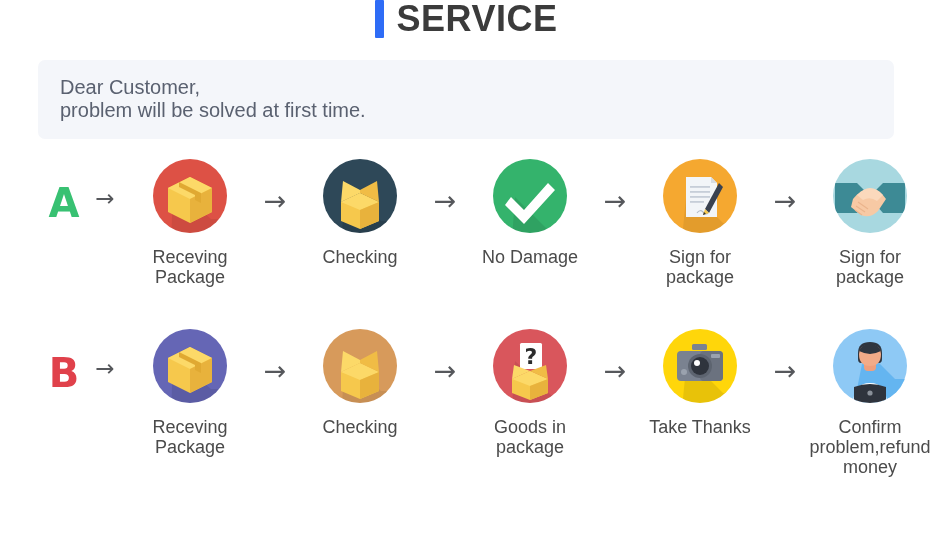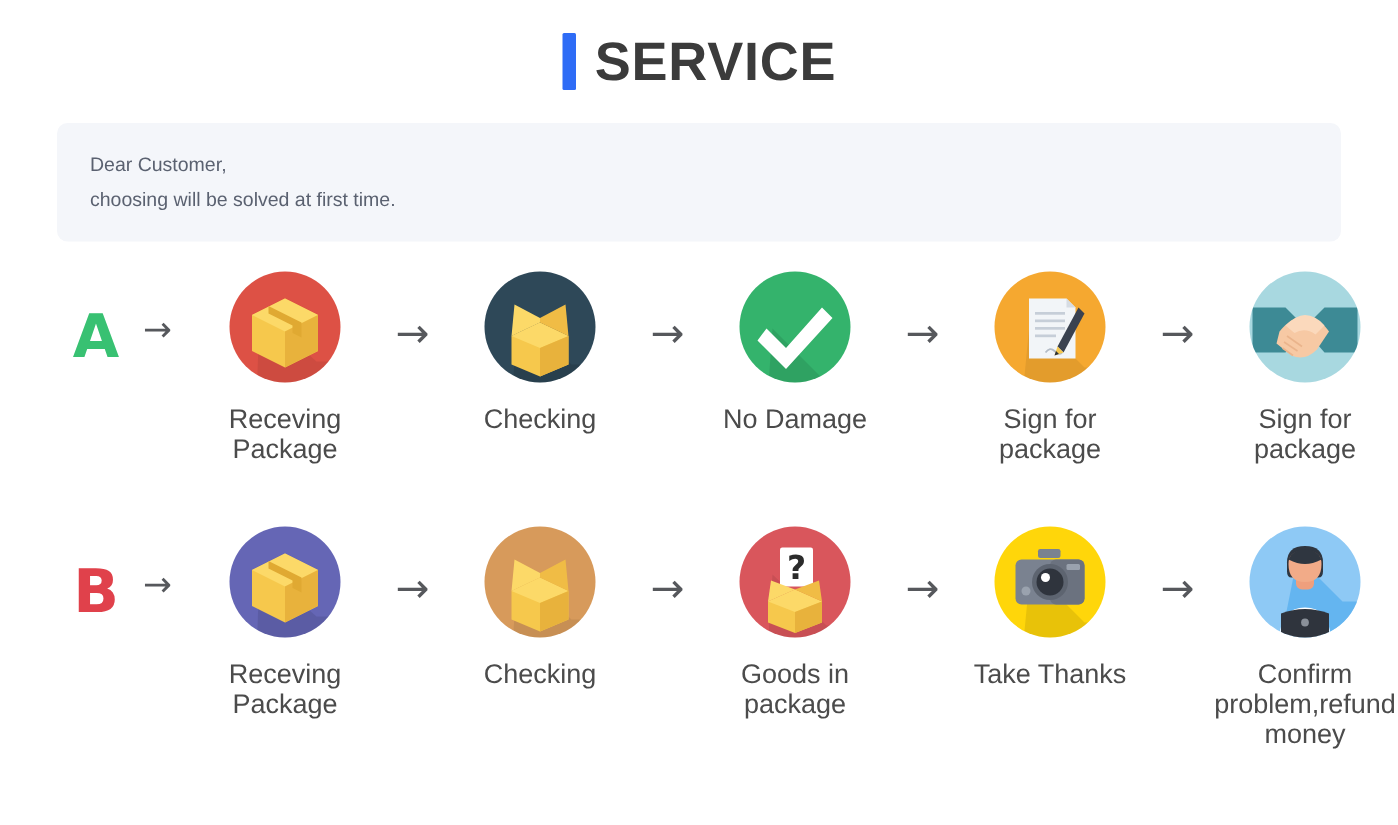--- a/index.html
+++ b/index.html
@@ -18,21 +18,20 @@
   }
   .page {
     width: 932px;
     height: 550px;
     position: relative;
     box-sizing: border-box;
   }
 
   
   .title-wrap {
-    padding-top: 22px;
     display: flex;
     align-items: center;
     justify-content: center;
     gap: 13px;
   }
   .title-bar {
     width: 9px;
     height: 38px;
     background: #2e6cf6;
     border-radius: 1px;
@@ -49,21 +48,21 @@
   
   .notice {
     margin: 22px 38px 0 38px;
     background: #f4f6fa;
     border-radius: 7px;
     padding: 16px 22px 17px 22px;
     box-sizing: border-box;
   }
   .notice p {
     margin: 0;
-    font-size: 13px;
+    font-size: 20px;
     line-height: 23px;
     color: #5a6170;
   }
 
   
   .flow {
     margin-top: 18px;
   }
   .row {
     display: flex;
@@ -125,21 +124,21 @@
 
 <div class="page">
 
   <div class="title-wrap">
     <span class="title-bar" style="background: rgb(46, 108, 246);"></span>
     <span class="title-text">SERVICE</span>
   </div>
 
   <div class="notice" style="background: rgb(244, 246, 250);">
     <p>Dear Customer,</p>
-    <p>choosing will be solved at first time.</p>
+    <p>problem will be solved at first time.</p>
   </div>
 
   <div class="flow">
 
     <div class="row row-a">
       <div class="letter letter-a" style="color: rgb(56, 193, 114);">A</div>
       <div class="arrow arrow-sm">→</div>
 
       <div class="step">
         <div class="icon">

